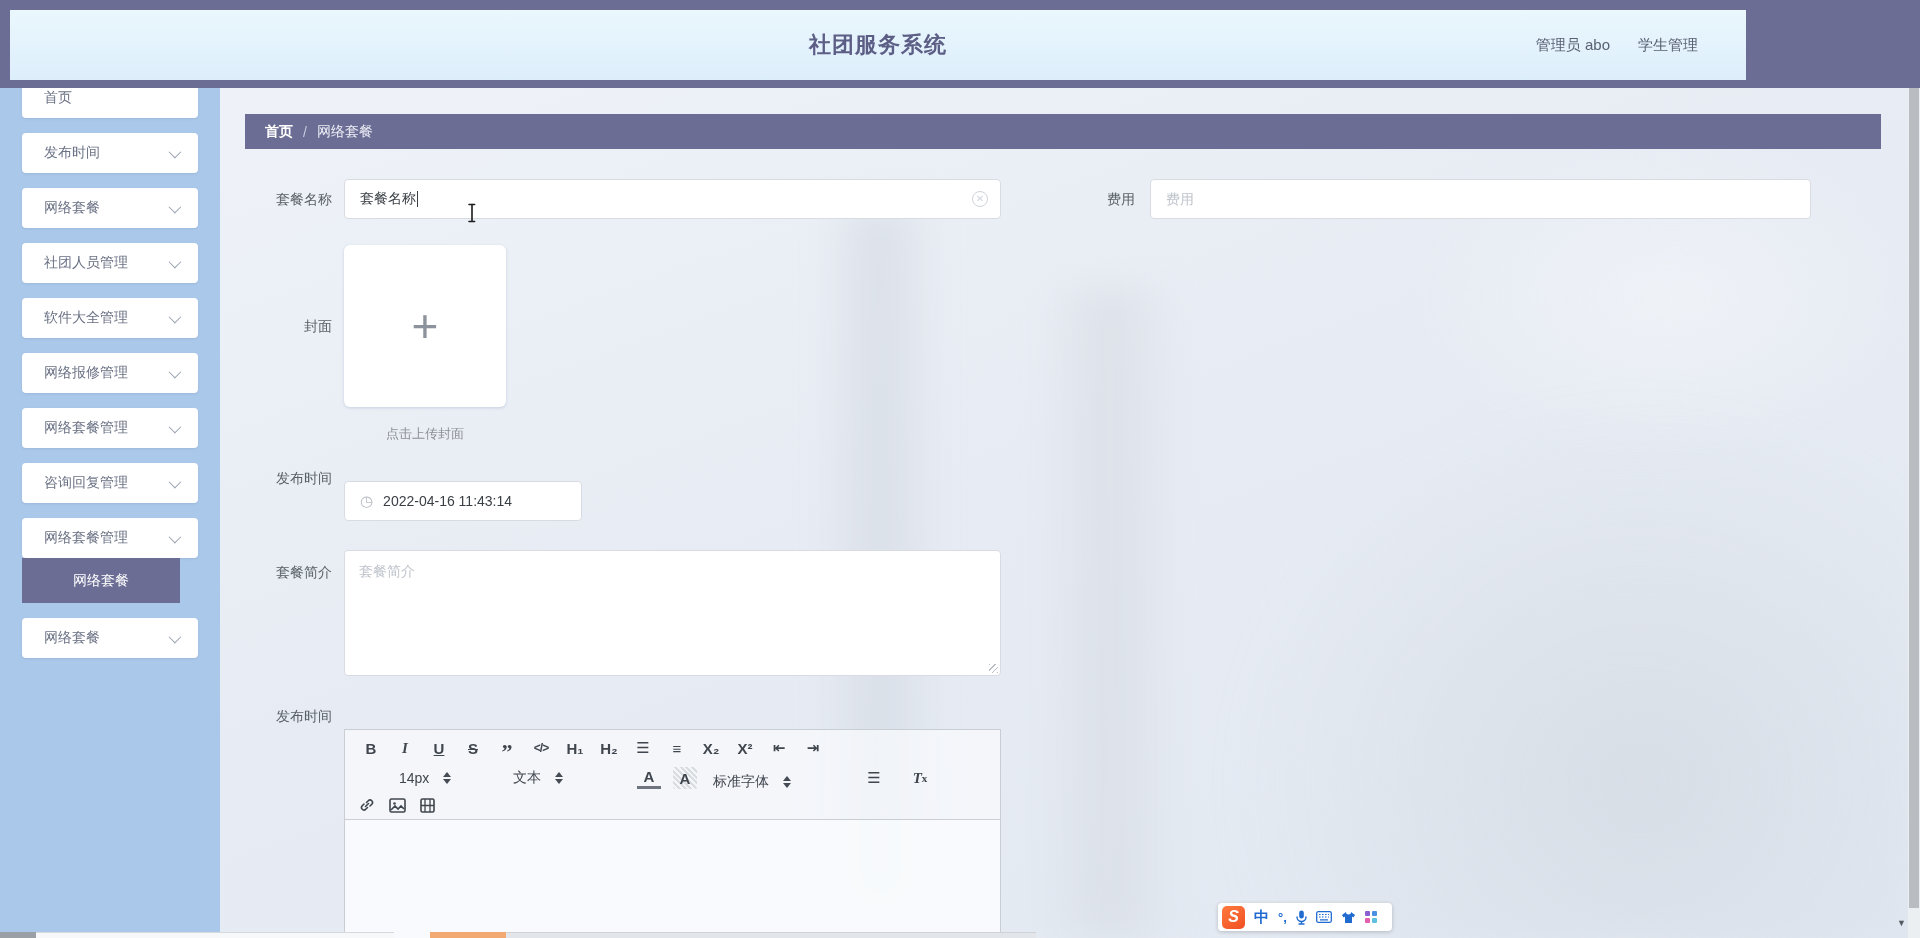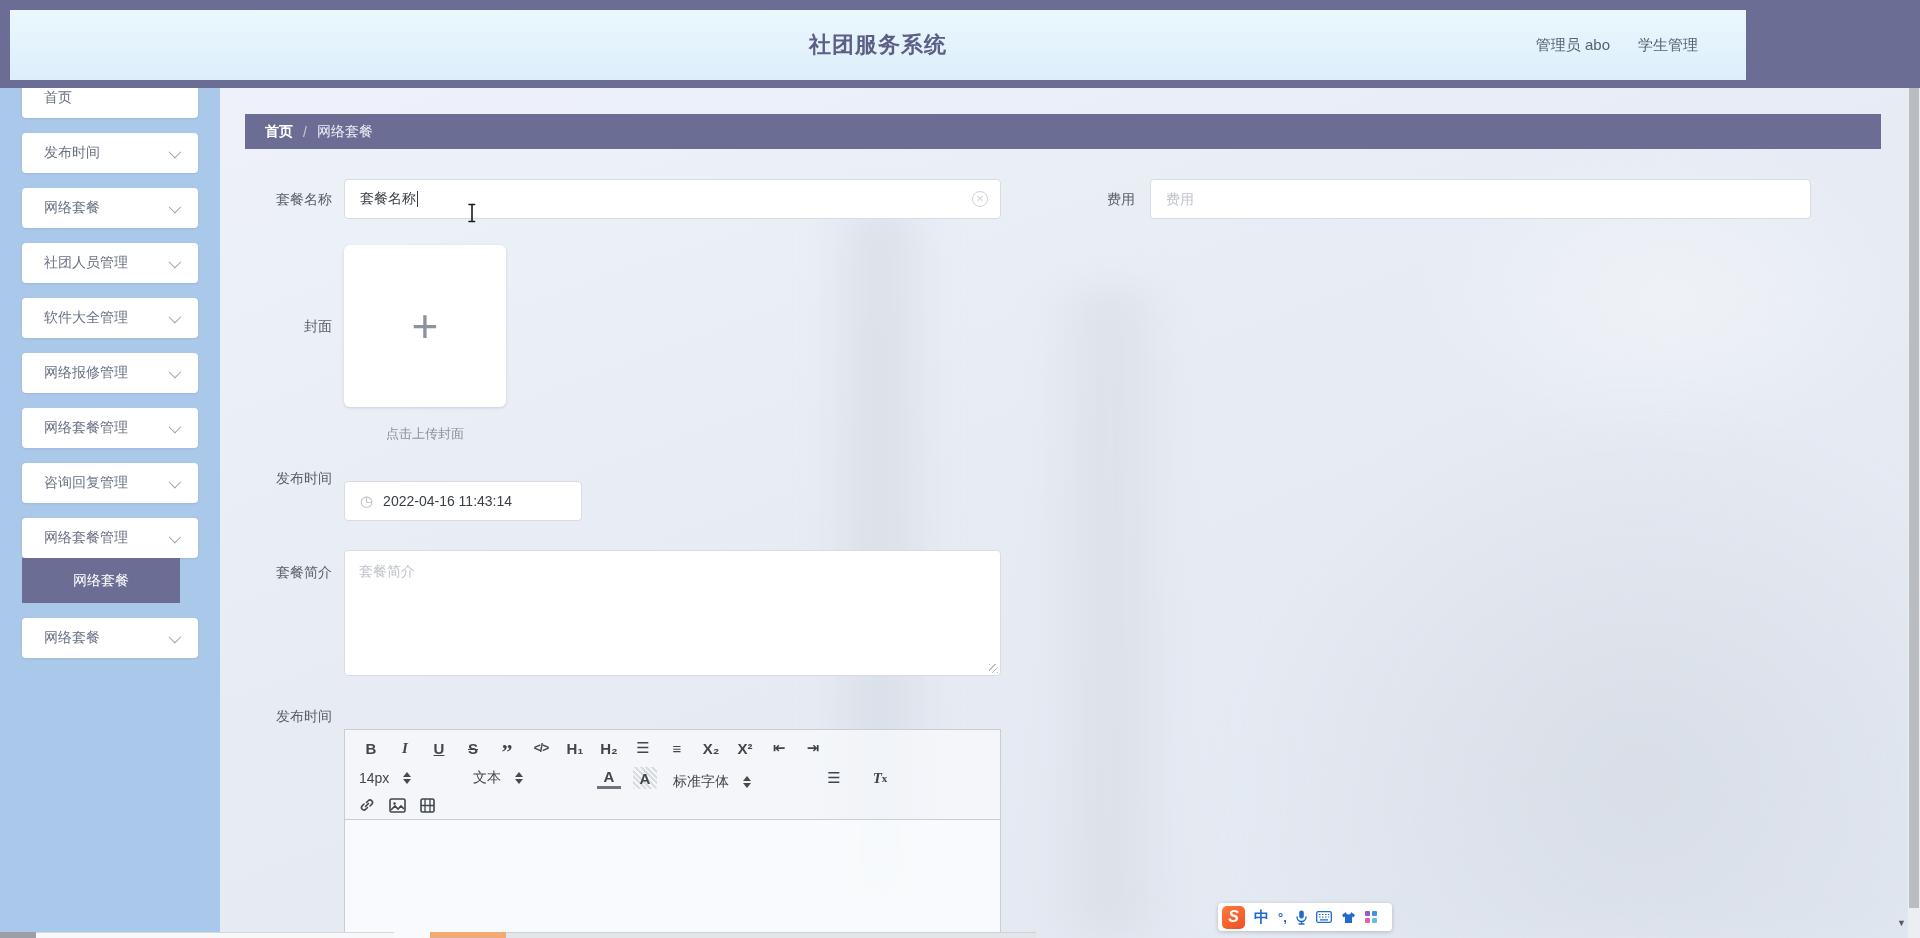--- a/index.html
+++ b/index.html
@@ -227,21 +227,21 @@
           <span class="ed-btn">H₁</span>
           <span class="ed-btn">H₂</span>
           <span class="ed-btn">☰</span>
           <span class="ed-btn">≡</span>
           <span class="ed-btn">X₂</span>
           <span class="ed-btn">X²</span>
           <span class="ed-btn">⇤</span>
           <span class="ed-btn">⇥</span>
         </div>
         <div class="ed-row">
-          <span class="ed-sel" style="width:100px;">
+          <span class="ed-sel" style="width:100px;margin-left:40px;">
             <span>14px</span>
             <span class="ud">
                 <i class="tri-u"></i>
                 <i class="tri-d"></i>
               </span>
           </span>
           <span class="ed-sel" style="width:110px;">
             <span>文本</span>
             <span class="ud">
                 <i class="tri-u"></i>

